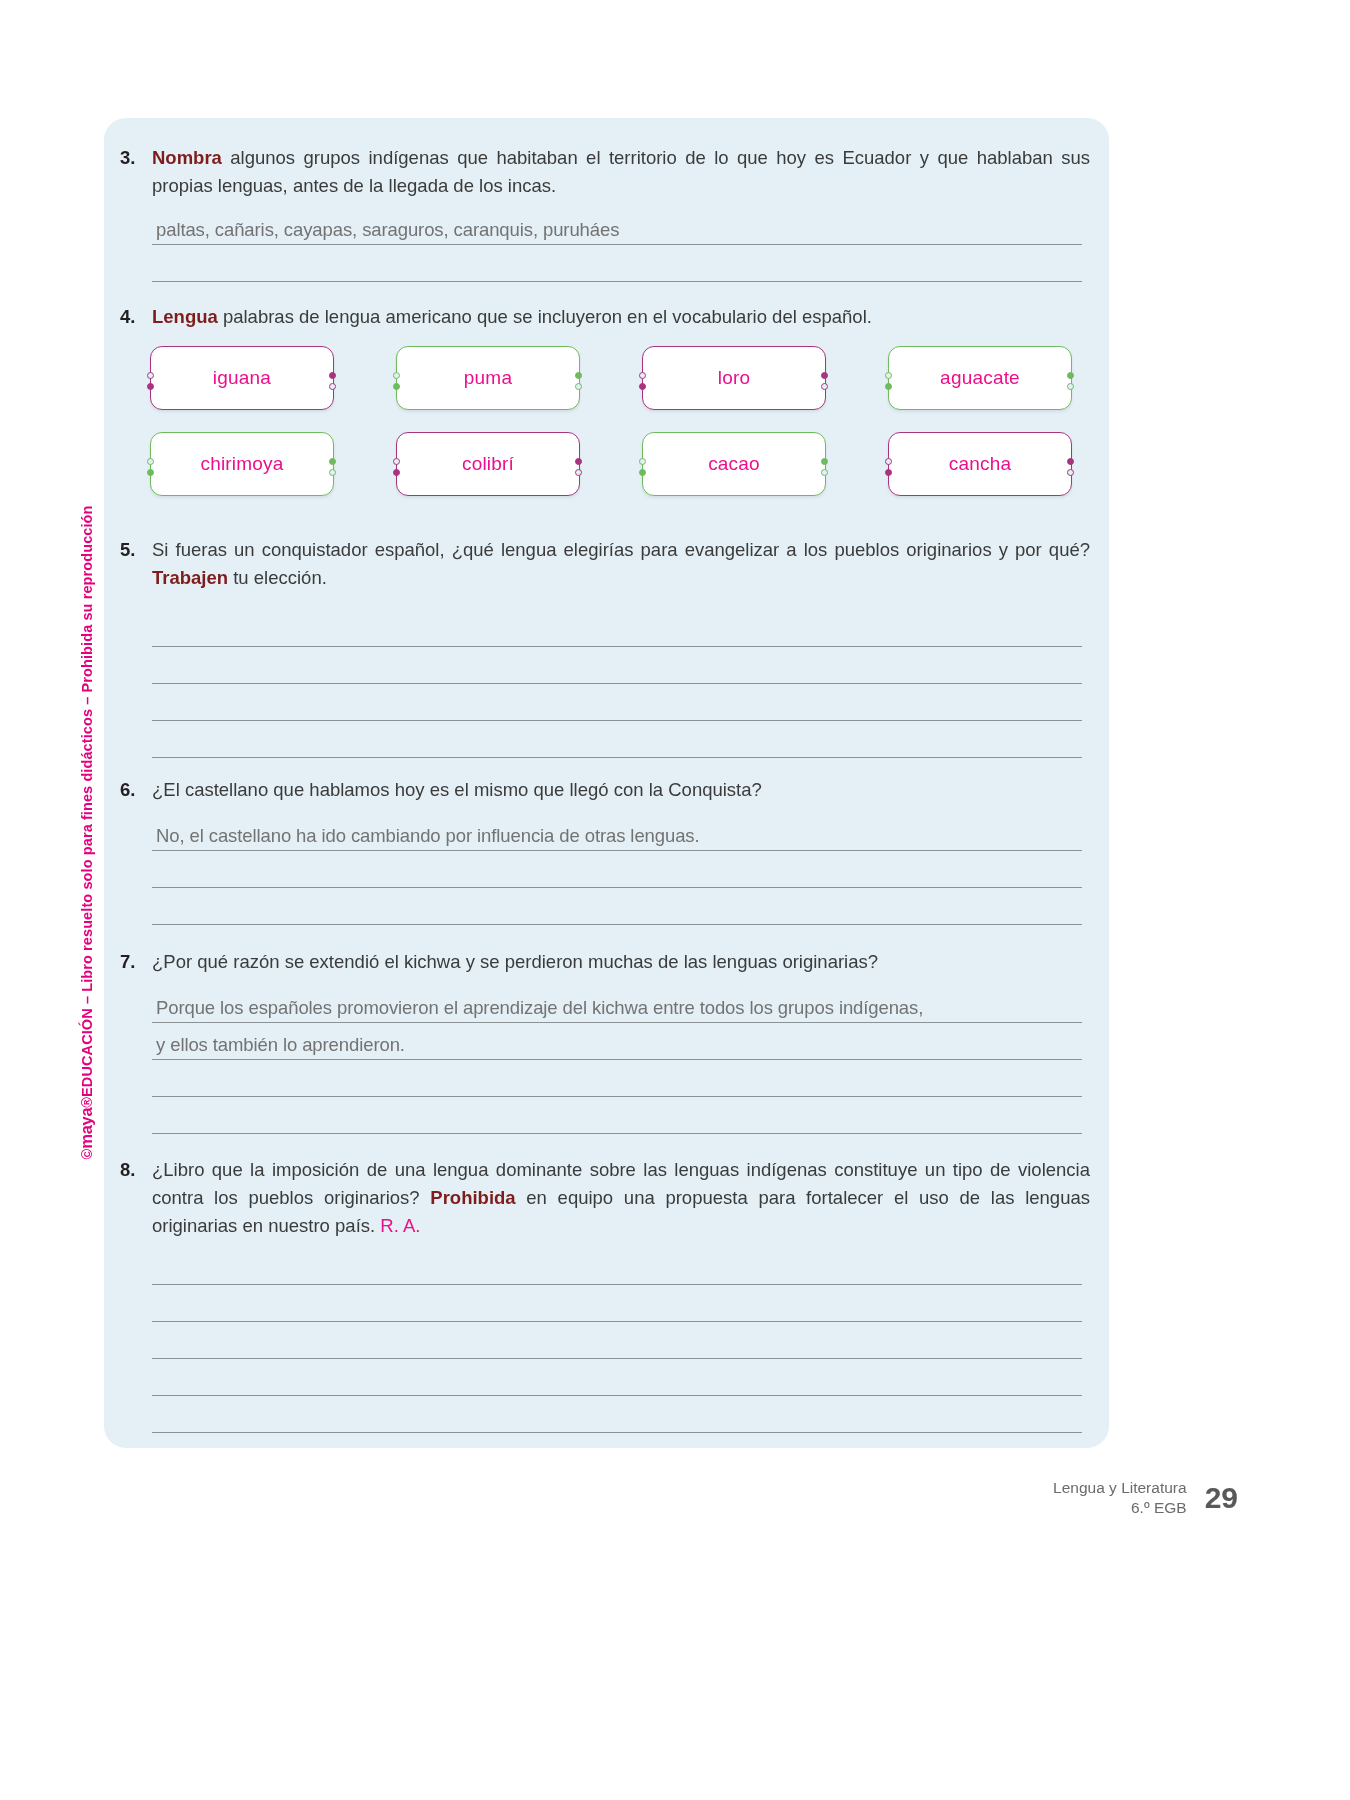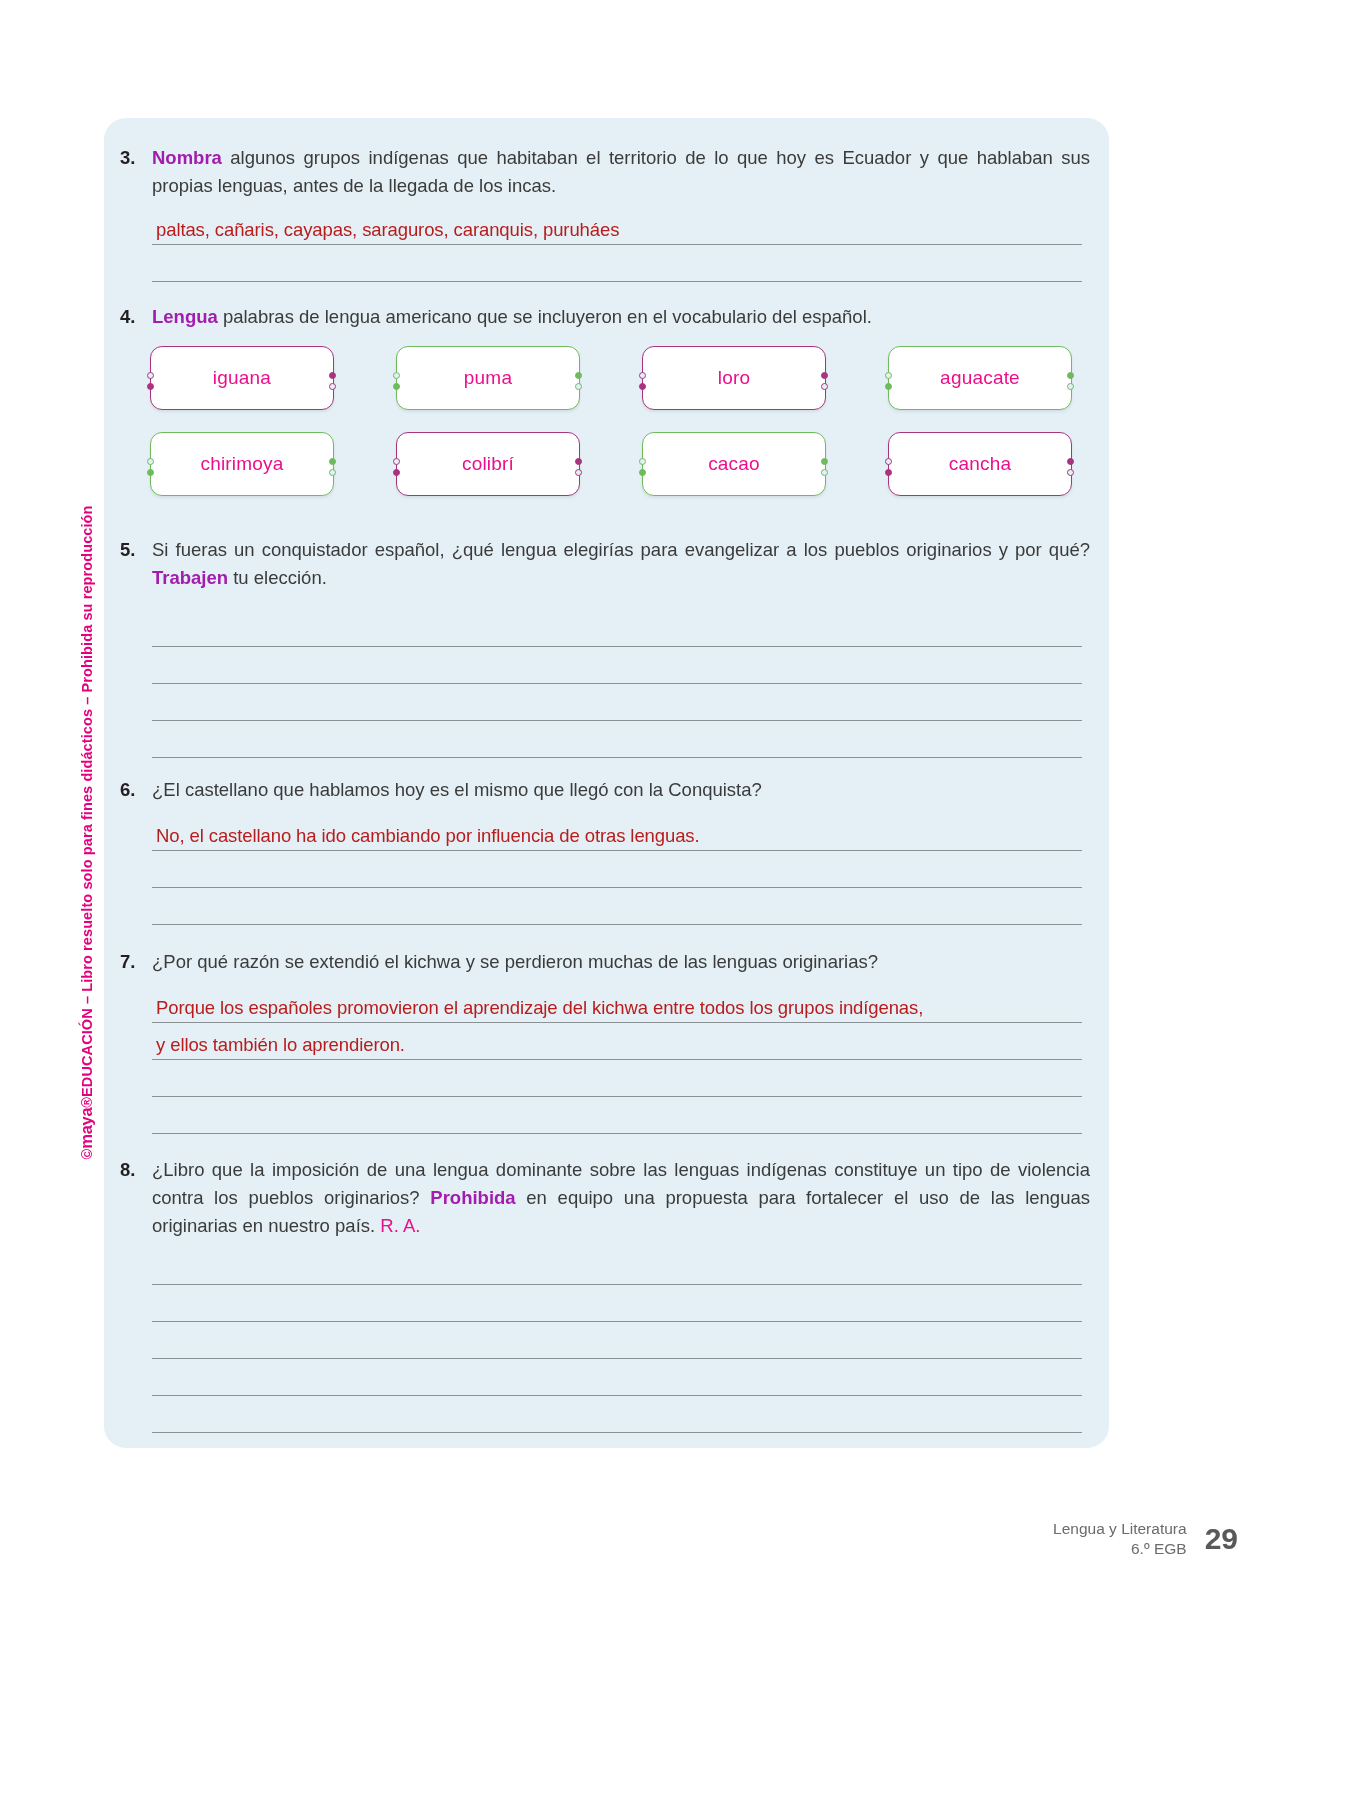--- a/index.html
+++ b/index.html
@@ -75,40 +75,40 @@
   }
   .q-text {
     flex: 1 1 auto;
     font-size: 18.5px;
     color: #3b3b3b;
     line-height: 28px;
     text-align: justify;
     padding-right: 12px;
   }
   .q-text.nojust { text-align: left; }
-  .q-text b { color: #a21caf; font-weight: bold; }
+  .q-text b { color: #7f1d1d; font-weight: bold; }
   .ra-mark { color: #ec0f8c; }
 
   
   .lines {
     position: absolute;
     left: 48px;
     width: 930px;
   }
   .ruleline {
     height: 37px;
     border-bottom: 1.3px solid #8a9296;
     position: relative;
   }
   .ruleline .ans {
     position: absolute;
     left: 4px;
     bottom: 3px;
     font-size: 18.5px;
-    color: #b91c1c;
+    color: #737373;
     white-space: nowrap;
     letter-spacing: -0.1px;
   }
 
   
   #word-chips {
     position: absolute;
     left: 40px;
     top: 228px;
     width: 950px;
@@ -164,21 +164,20 @@
   .chip.green .dot.solid { background: #6fba5c; }
 
   
   #page-footer {
     position: absolute;
     right: 112px;
     top: 1478px;
     display: flex;
     align-items: center;
     gap: 18px;
-    margin-top: 41px;
   }
   #footer-subject {
     text-align: right;
     font-size: 15.5px;
     color: #6b6b6b;
     line-height: 20px;
   }
   #footer-pagenum {
     font-size: 30px;
     font-weight: bold;

